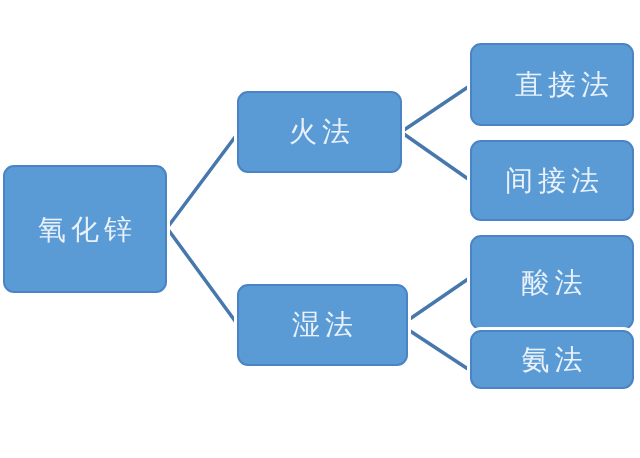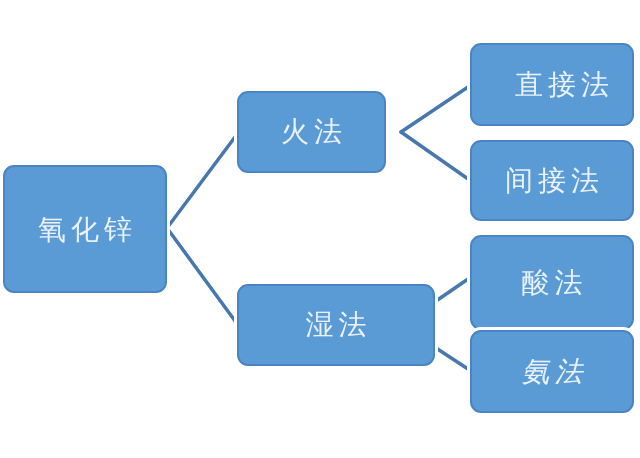--- a/index.html
+++ b/index.html
@@ -46,26 +46,26 @@
     white-space: nowrap;
   }
   .node-root {
     left: 3px;
     top: 165px;
     width: 164px;
     height: 128px;
     flex-direction: column;
     line-height: 55px;
   }
-  .node-fire   { left: 237px; top: 91px;  width: 149px; height: 82px; }
-  .node-wet    { left: 237px; top: 284px; width: 198px; height: 82px; }
+  .node-fire   { left: 237px; top: 91px;  width: 165px; height: 82px; }
+  .node-wet    { left: 237px; top: 284px; width: 171px; height: 82px; }
   .node-direct   { left: 470px; top: 43px;  width: 164px; height: 83px; padding-left: 20px; }
   .node-indirect { left: 470px; top: 140px; width: 164px; height: 81px; font-family: Liberation Serif, serif; }
   .node-acid     { left: 470px; top: 235px; width: 164px; height: 95px; }
-  .node-ammonia  { left: 470px; top: 330px; width: 164px; height: 83px; font-style: italic; }
+  .node-ammonia  { left: 470px; top: 330px; width: 164px; height: 59px; }
 </style>
 </head>
 <body>
 
 <div class="canvas">
 
   <svg class="connectors" viewBox="0 0 640 458">
     <line x1="167" y1="228" x2="238" y2="133" stroke="#4678ad"></line>
     <line x1="167" y1="228" x2="238" y2="325" stroke="#4678ad"></line>
     <line x1="401" y1="132" x2="471" y2="85" stroke="#4678ad"></line>

